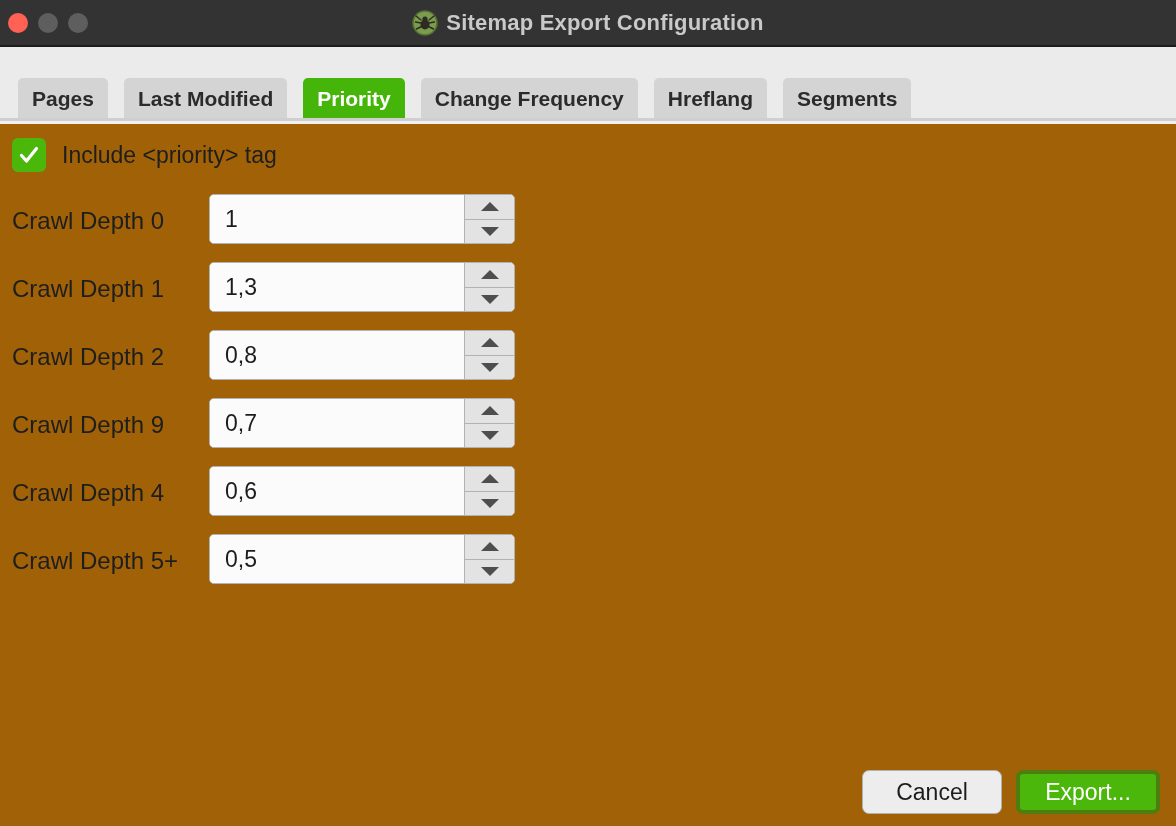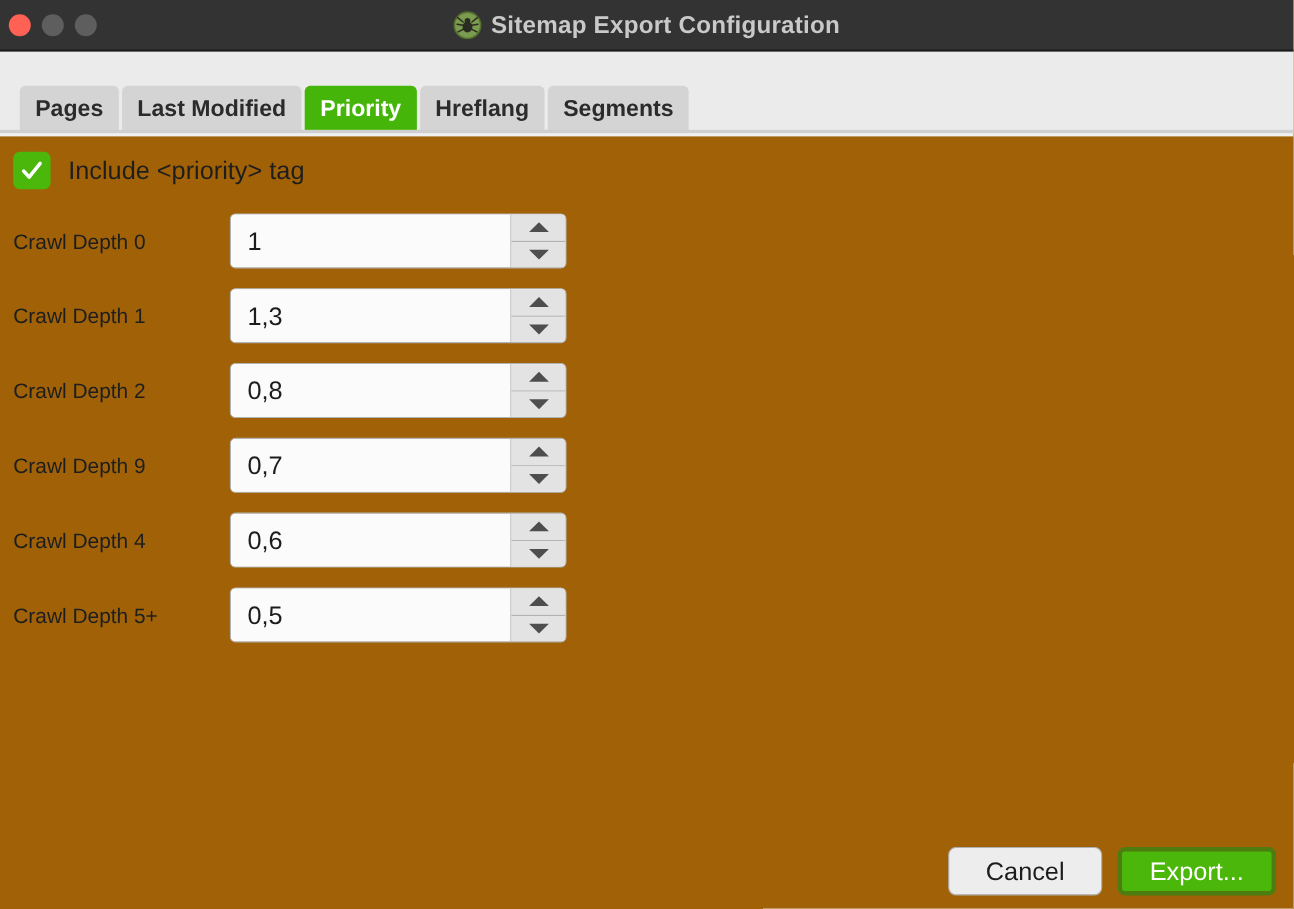--- a/index.html
+++ b/index.html
@@ -82,21 +82,21 @@
     height: 74px;
     background: #ebebeb;
     box-sizing: border-box;
   }
   #tabs {
     position: absolute;
     left: 18px;
     bottom: 0;
     display: flex;
     align-items: flex-end;
-    gap: 3px;
+    gap: 16px;
   }
   .tab {
     background: #d4d4d4;
     color: #2b2b2b;
     font-size: 21px;
     font-weight: bold;
     padding: 8px 14px 9px 14px;
     border-radius: 5px 5px 0 0;
     line-height: 26px;
     height: 43px;
@@ -163,21 +163,21 @@
   .row {
     height: 68px;
     position: relative;
   }
   .row-label {
     position: absolute;
     left: 12px;
     top: 0;
     height: 54px;
     line-height: 54px;
-    font-size: 19px;
+    font-size: 24px;
     color: #1e1e1e;
     white-space: nowrap;
   }
   .spinner {
     position: absolute;
     left: 209px;
     top: 0;
     width: 306px;
     height: 50px;
     display: flex;
@@ -285,20 +285,23 @@
     <div class="tab">
       <span>Pages</span>
     </div>
     <div class="tab">
       <span>Last Modified</span>
     </div>
     <div class="tab active">
       <span>Priority</span>
     </div>
     <div class="tab">
+      <span>Change Frequency</span>
+    </div>
+    <div class="tab">
       <span>Hreflang</span>
     </div>
     <div class="tab">
       <span>Segments</span>
     </div>
   </div>
   <div id="tab-underline"></div>
 </div>
 
 <div id="content">

